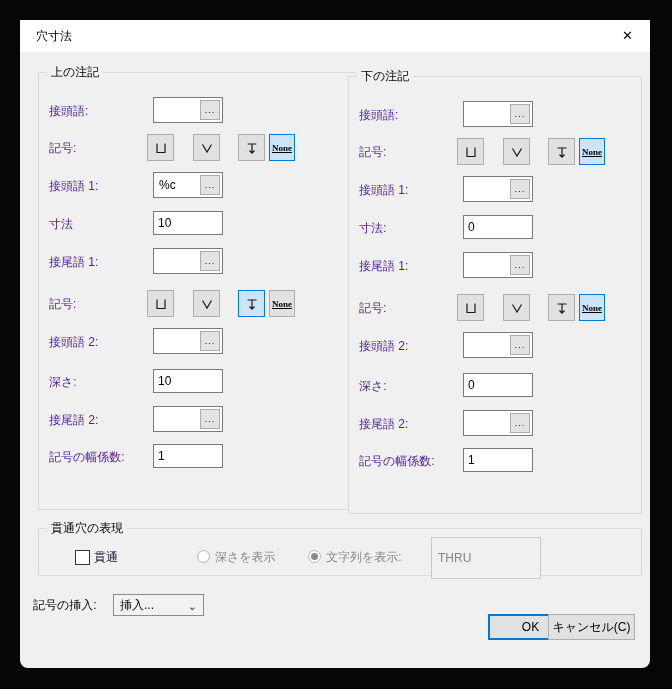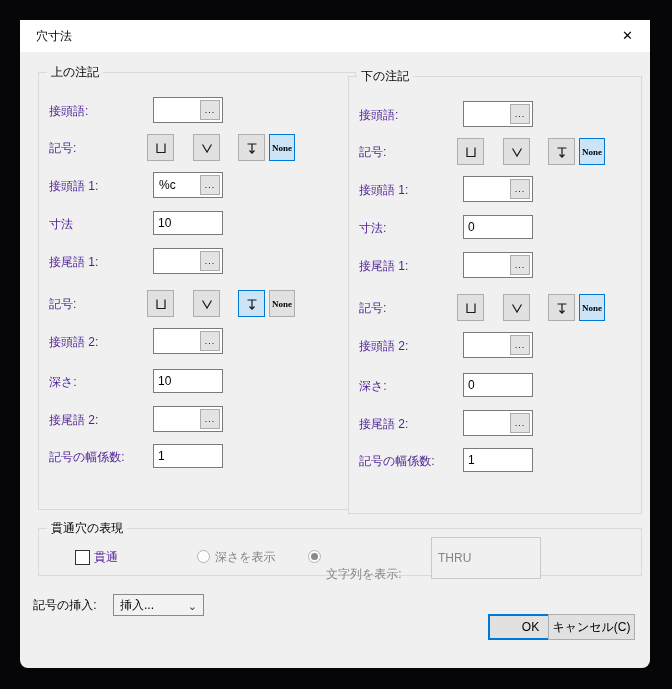--- a/index.html
+++ b/index.html
@@ -67,27 +67,27 @@
   .symrow{position:absolute;left:0;top:0;width:100%;height:27px;}
   .symbtn{
     position:absolute;top:0;width:27px;height:27px;box-sizing:border-box;
     background:#e1e1e1;border:1px solid #adadad;padding:0;
     display:flex;align-items:center;justify-content:center;
   }
   .symbtn.selected{background:#cce4f7;border:1px solid #0078d7;}
   .symbtn svg{display:block;}
   .nonebtn{
     width:26px;font-family:"Liberation Serif","DejaVu Serif",serif;
-    font-weight:bold;font-size:9px;color:#000;
+    font-weight:bold;font-size:9px;color:#000;text-decoration:underline;
   }
   
   .chk{
     position:absolute;width:13px;height:13px;border:1px solid #333;background:#fff;
   }
-  .chk-label{position:absolute;font-size:12px;color:#4c1d95;line-height:14px;}
+  .chk-label{position:absolute;font-size:12px;color:#0f172a;line-height:14px;}
   .radio{
     position:absolute;width:13px;height:13px;border:1px solid #b5b5b5;
     border-radius:50%;background:#fdfdfd;box-sizing:border-box;
   }
   .radio.checked::after{
     content:"";position:absolute;left:2px;top:2px;width:7px;height:7px;
     border-radius:50%;background:#8a8a8a;
   }
   .dis-label{position:absolute;font-size:12px;color:#838383;line-height:14px;white-space:nowrap;}
   .thru-input{
@@ -360,21 +360,21 @@
   <div class="group" style="left:18px;top:508px;width:602px;height:46px;">
     <span class="legend">貫通穴の表現</span>
 
     <span class="chk" style="left:36px;top:21px;"></span>
     <span class="chk-label" style="left:55px;top:21px;">貫通</span>
 
     <span class="radio" style="left:158px;top:21px;"></span>
     <span class="dis-label" style="left:176px;top:21px;">深さを表示</span>
 
     <span class="radio checked" style="left:269px;top:21px;"></span>
-    <span class="dis-label" style="left:287px;top:21px;margin-top:17px;">文字列を表示:</span>
+    <span class="dis-label" style="left:287px;top:21px;">文字列を表示:</span>
 
     <input class="thru-input" style="left: 392px; top: 8px; width: 110px; height: 42px;" value="THRU">
   </div>
 
   <span class="footer-label">記号の挿入:</span>
 
   <div class="dropdown">
     <span class="dd-value">挿入...</span>
     <span class="dd-chevron">⌄</span>
   </div>

